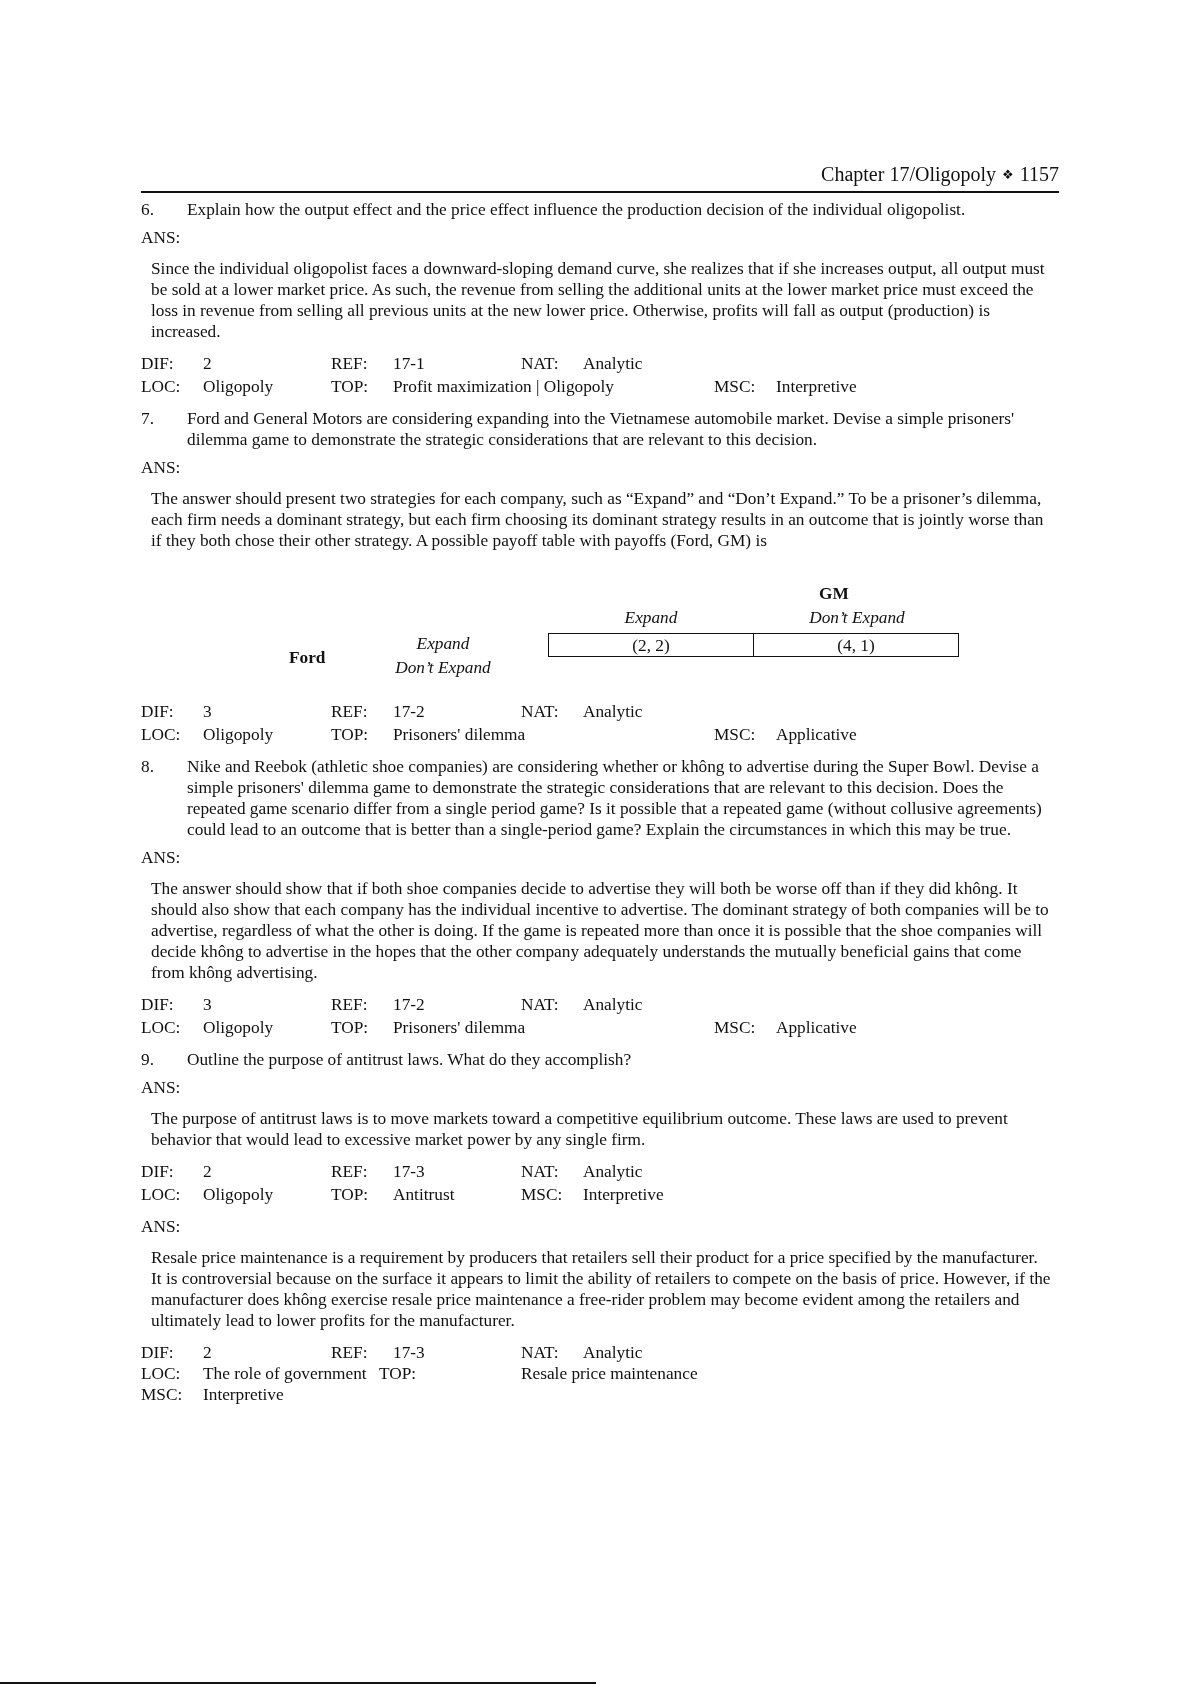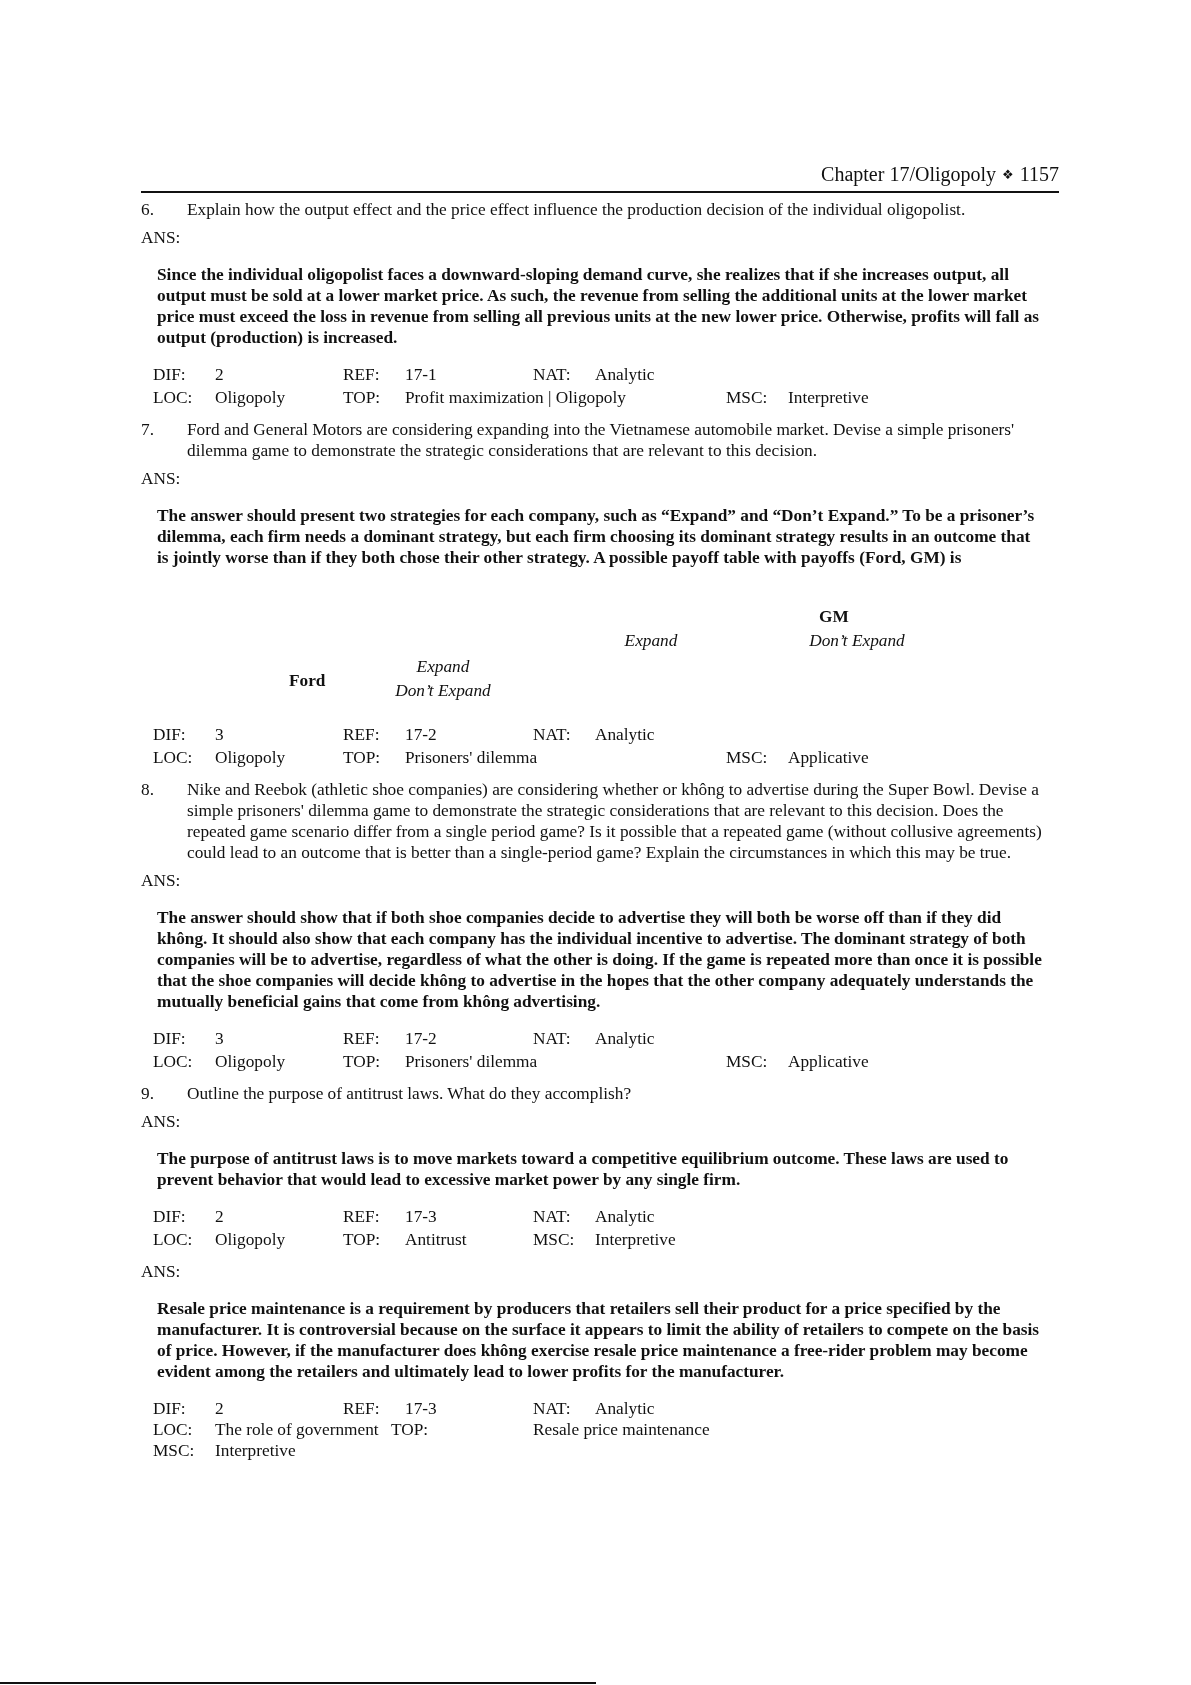--- a/index.html
+++ b/index.html
@@ -12,22 +12,22 @@
     position: absolute; left: 141px; top: 163px; width: 918px;
     text-align: right; font-size: 20px; line-height: 22px;
   }
   .page-header .diamond { font-size: 13px; margin: 0 6px; position: relative; top: -2px; }
   .header-rule { position: absolute; left: 141px; top: 191px; width: 918px; height: 1.5px; background: #111; }
   .content { position: absolute; left: 141px; top: 199px; width: 920px; }
   .question { display: flex; margin: 0; }
   .question .qnum { width: 46px; flex: 0 0 46px; }
   .question .qtext { flex: 1; }
   .ans-label { margin-top: 7px; }
-  .ans-text { margin: 16px; font-weight: bold; }
-  .meta { margin-top: 11px; margin-bottom: 9px; margin-left: 12px; }
+  .ans-text { margin: 10px; }
+  .meta { margin-top: 11px; margin-bottom: 9px; }
   .meta-row { position: relative; height: 23px; }
   .meta-row span { position: absolute; top: 0; white-space: nowrap; }
   .c-k1 { left: 0; }
   .c-v1 { left: 62px; }
   .c-k2 { left: 190px; }
   .c-v2 { left: 252px; }
   .c-k3 { left: 380px; text-align: right; }
   .c-v3 { left: 442px; }
   .c-k4 { left: 573px; }
   .c-v4 { left: 635px; }
@@ -92,20 +92,24 @@
 
     <div class="payoff">
       <div class="gm">GM</div>
       <div class="col-h" style="left:407px;">Expand</div>
       <div class="col-h" style="left:613px;">Don’t Expand</div>
       <div class="ford">Ford</div>
       <div class="row-h" style="top:72px;">Expand</div>
       <div class="row-h" style="top:96px;">Don’t Expand</div>
       <table>
         <tbody>
+            <tr>
+          <td>(2, 2)</td>
+          <td>(4, 1)</td>
+        </tr>
       </tbody>
         </table>
     </div>
 
     <div class="meta" style="margin-top:0;">
       <div class="meta-row">
         <span class="c-k1">DIF:</span>
         <span class="c-v1">3</span>
         <span class="c-k2">REF:</span>
         <span class="c-v2">17-2</span>

